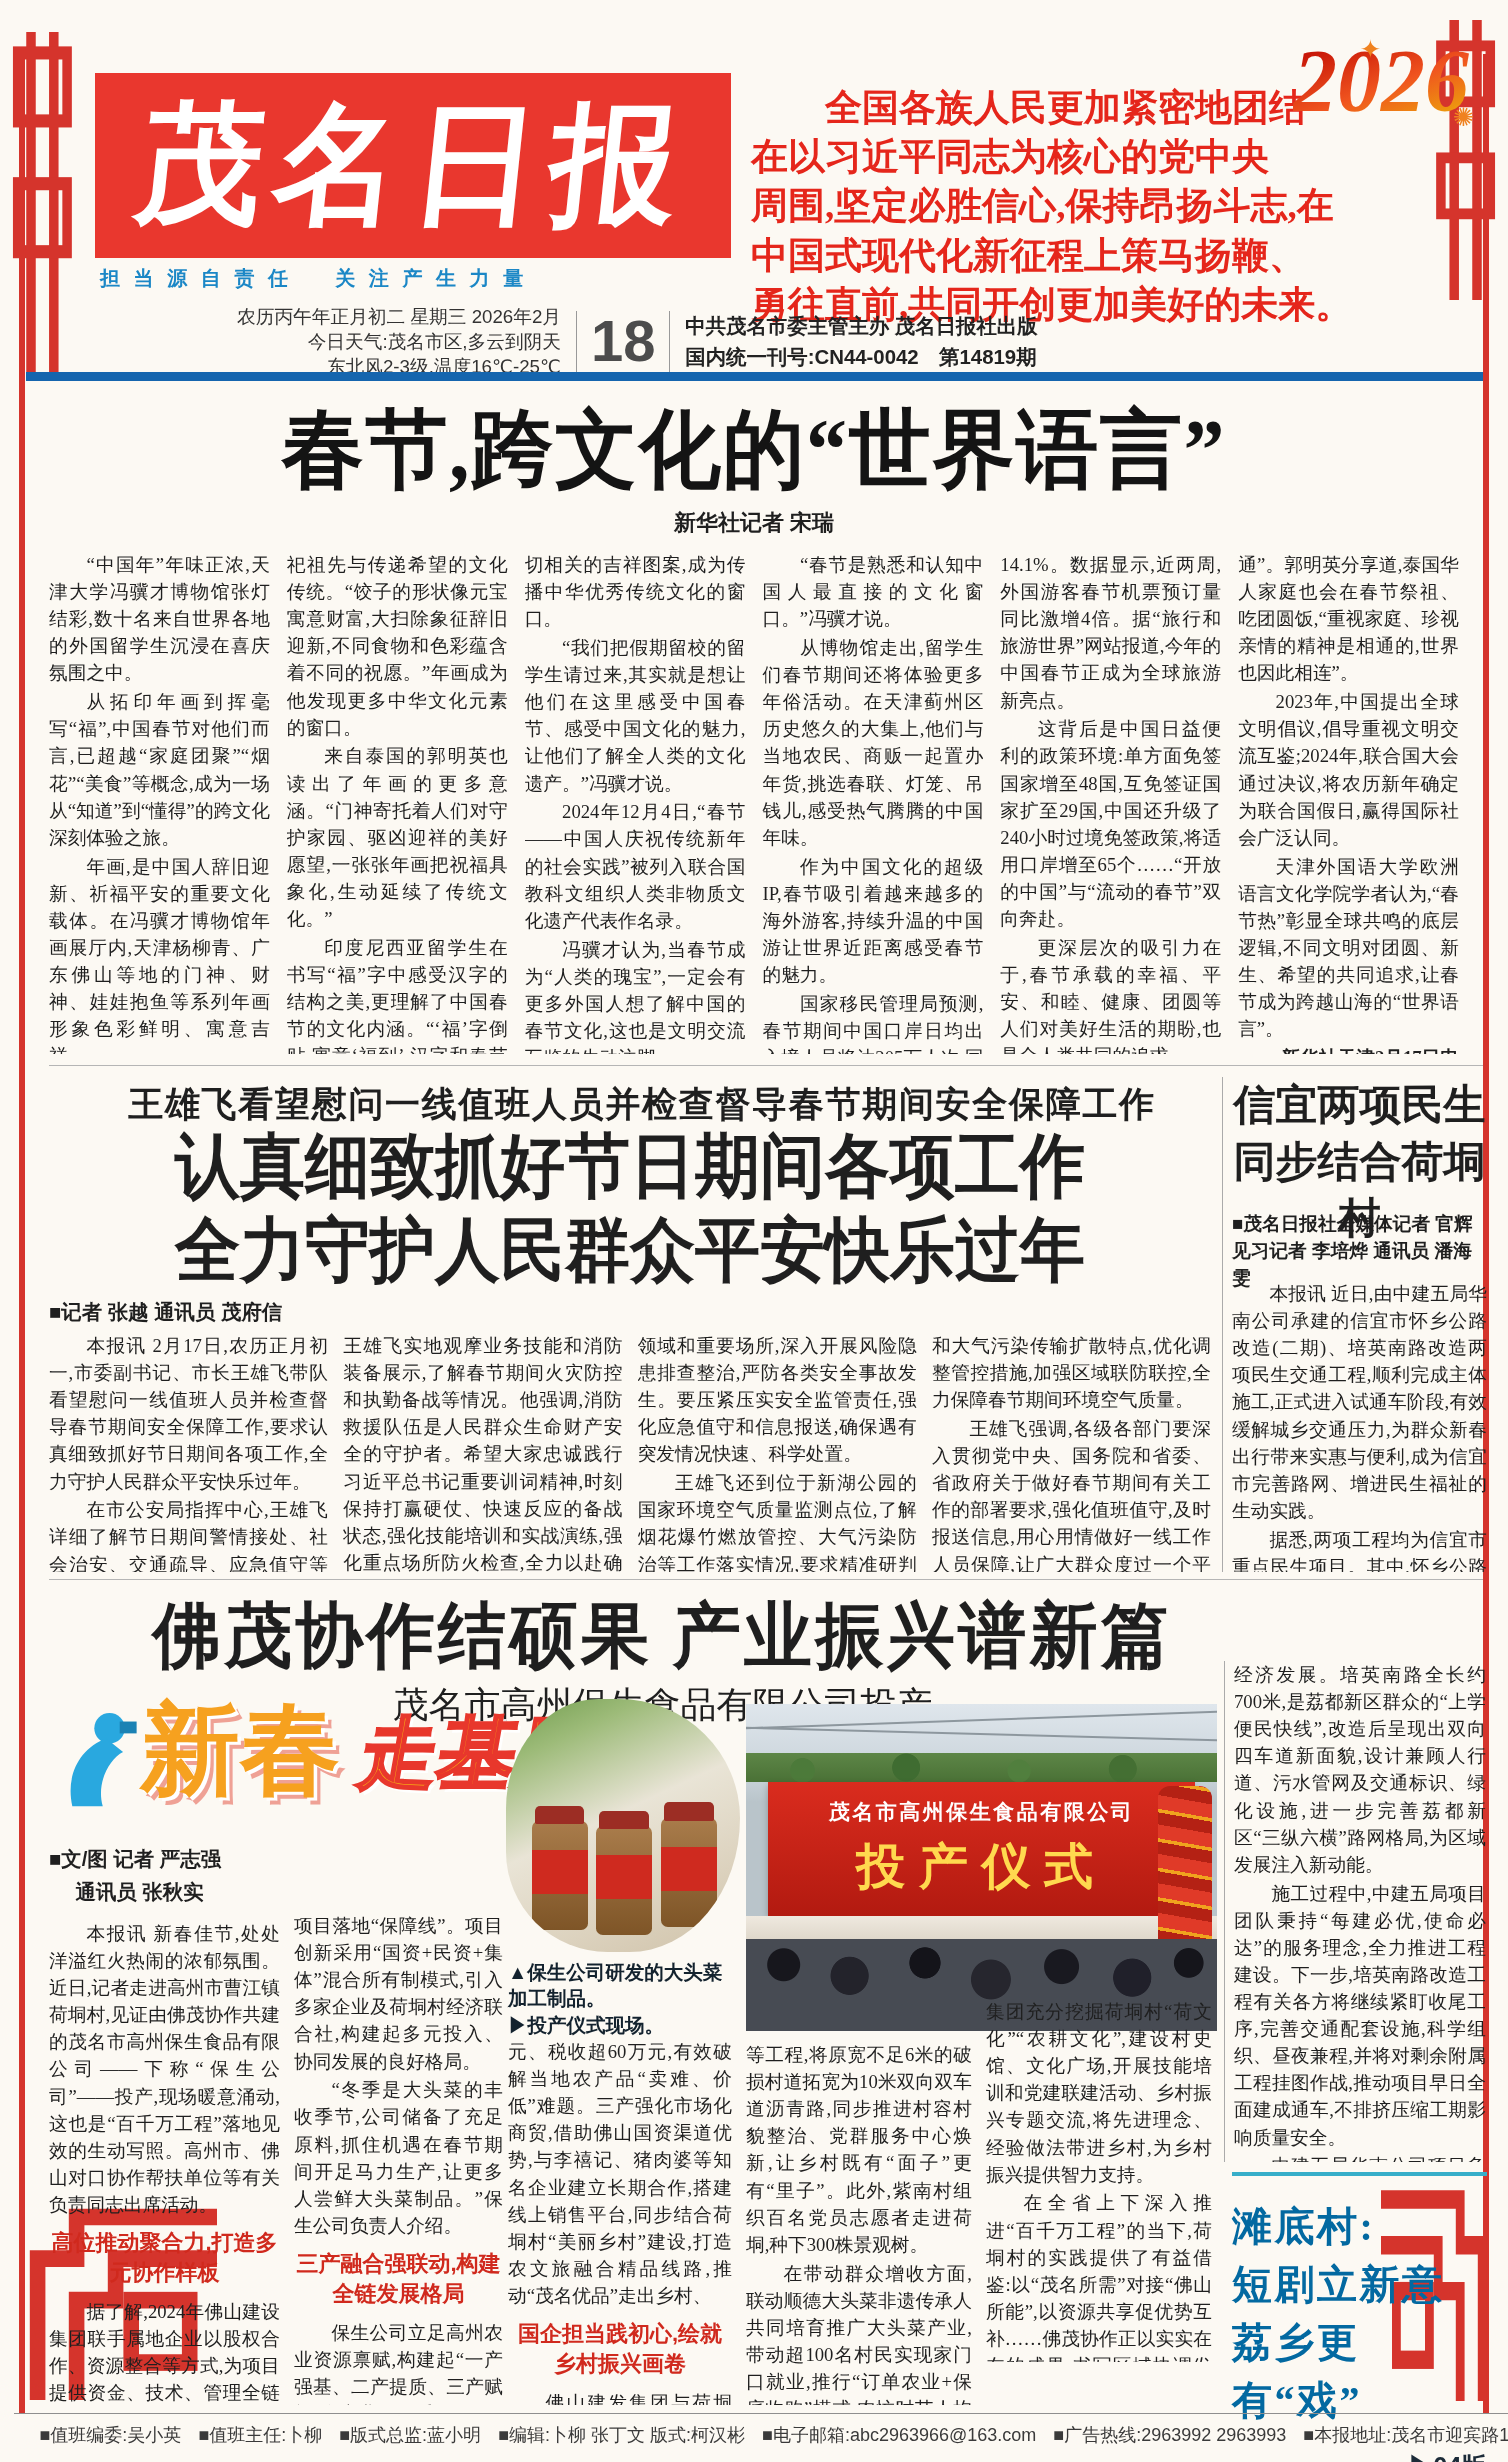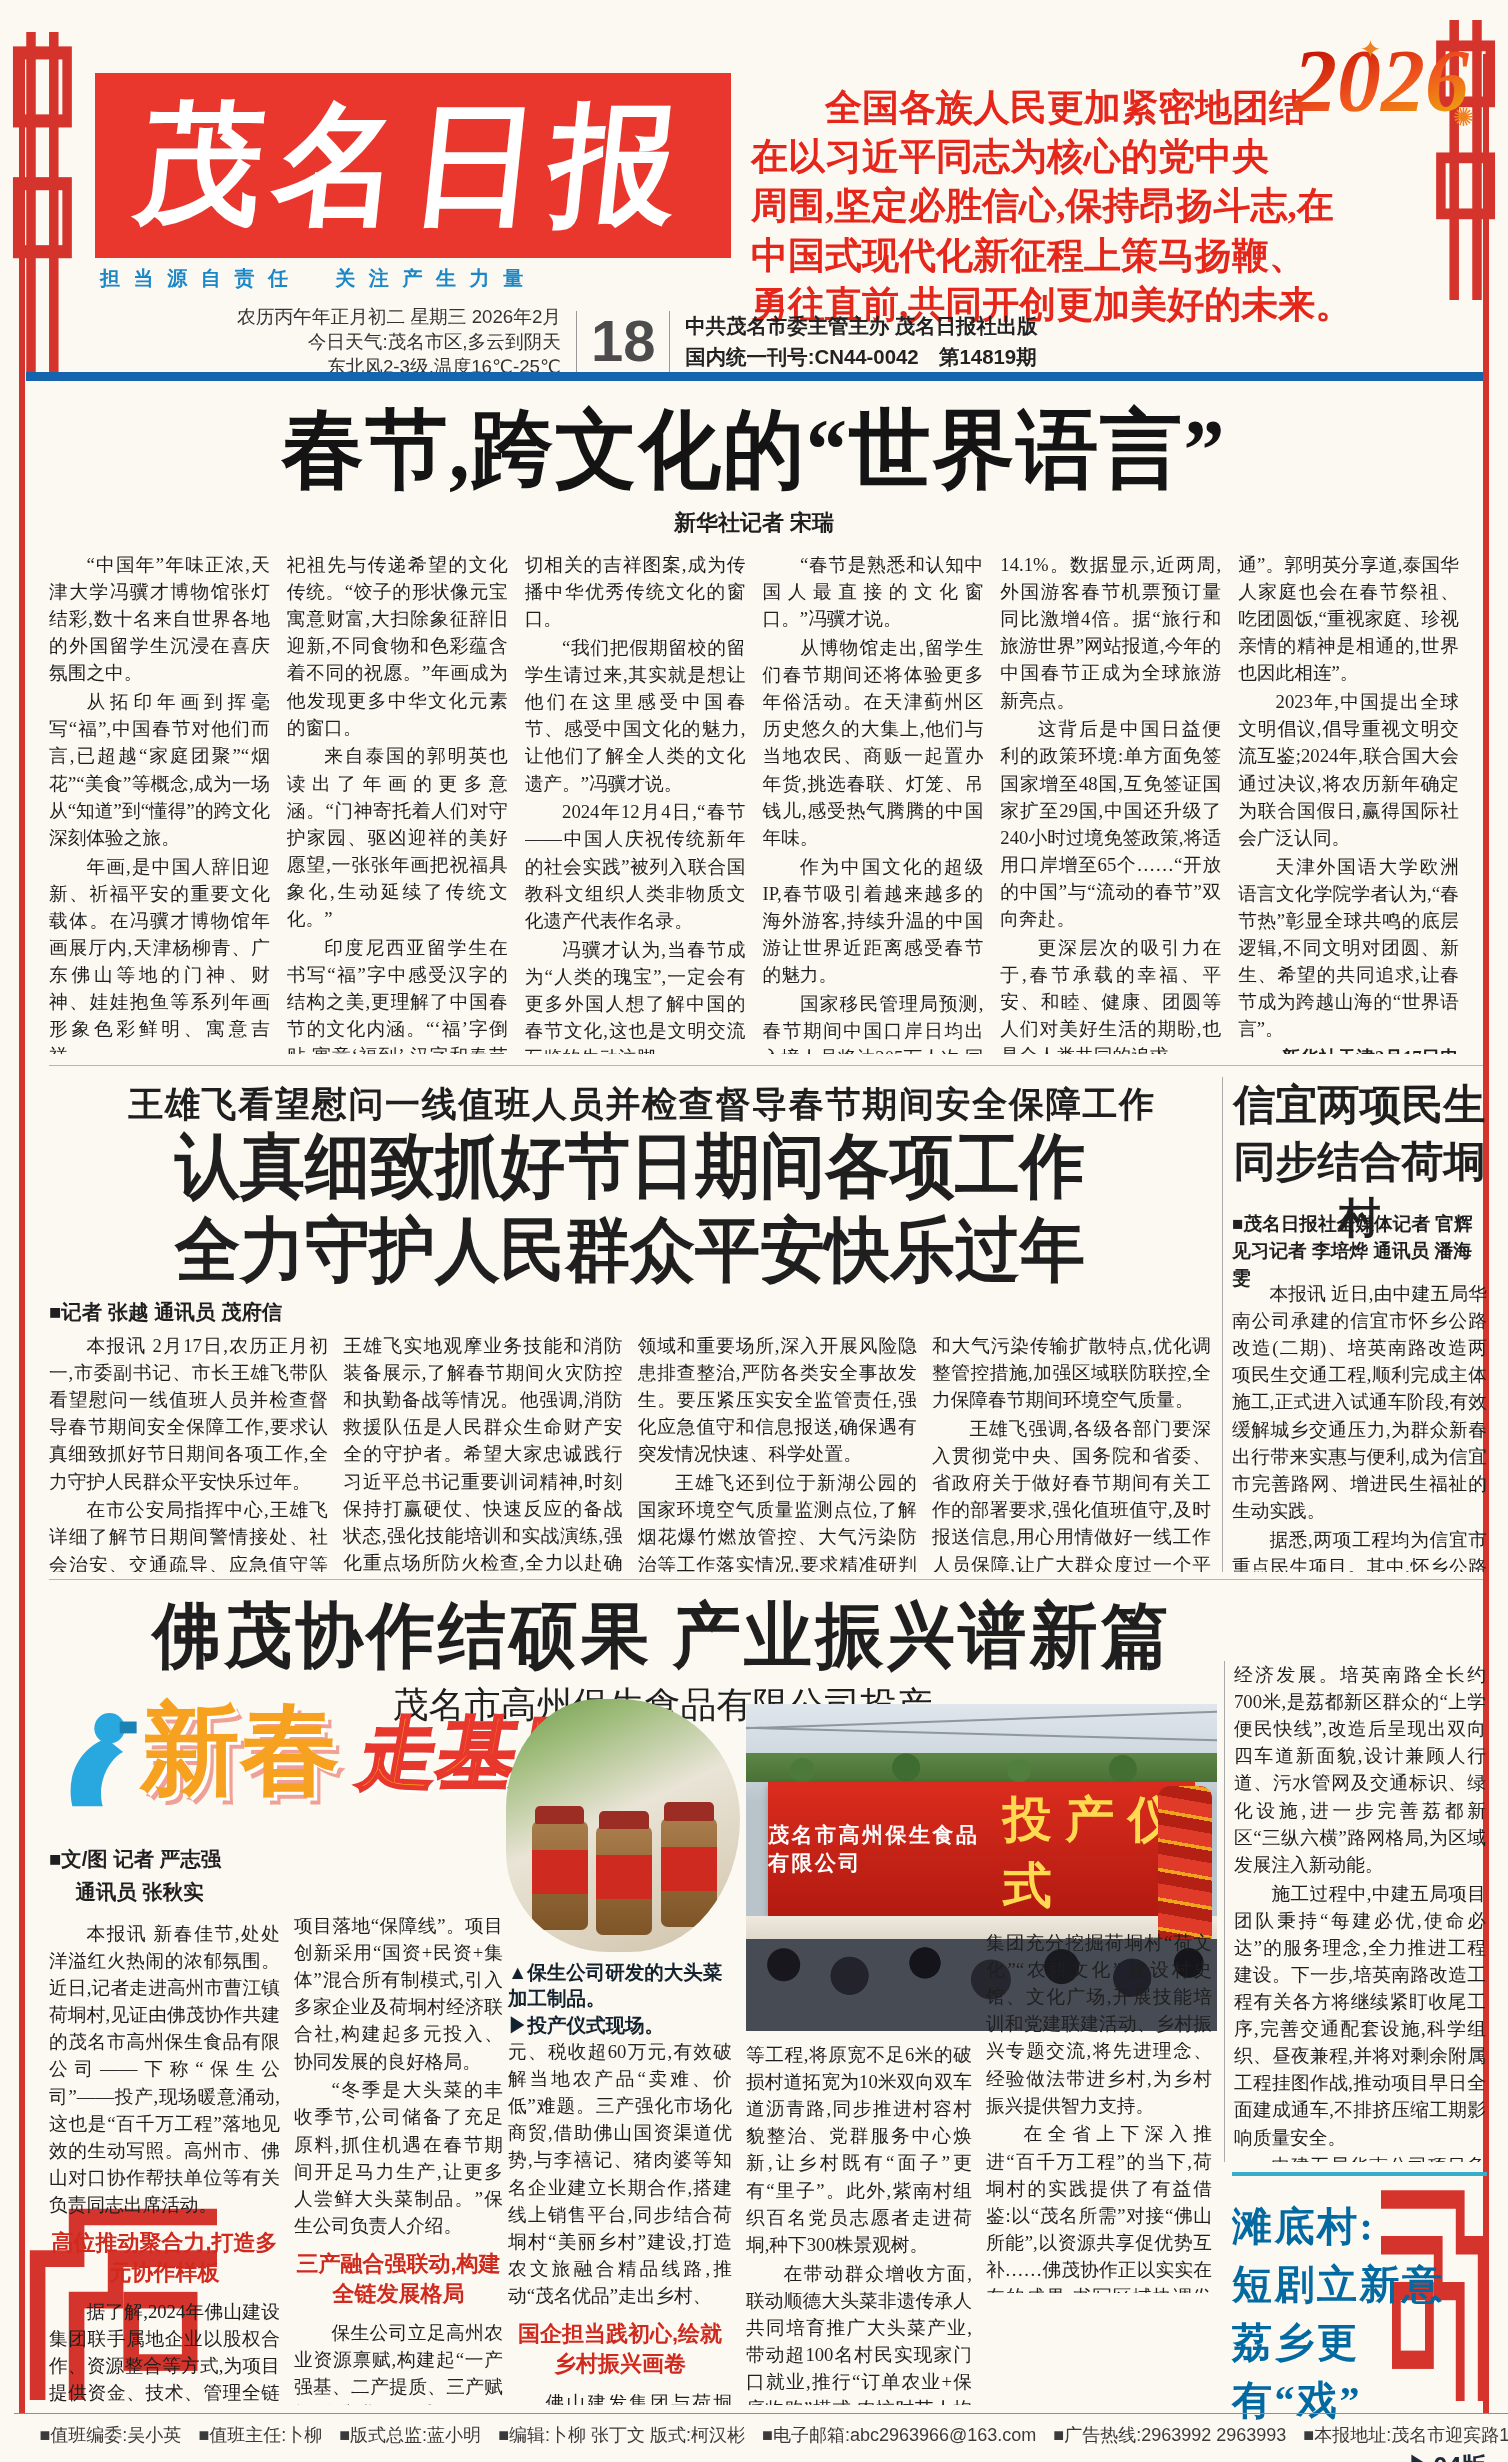--- a/index.html
+++ b/index.html
@@ -111,21 +111,21 @@
   .photo-big{left:746px;top:1704px;width:471px;height:327px;overflow:hidden;
      background:linear-gradient(#dfe6ec 0%,#c9d3da 22%,#b9c4ca 30%);}
   .powerline{position:absolute;height:1.7px;background:#8d979e;width:120%;left:-10%;}
   .trees{position:absolute;top:49px;left:0;right:0;height:29px;
      background:radial-gradient(circle at 12% 60%,#4c7a3a 0 12px,transparent 12.7px),
                 radial-gradient(circle at 34% 50%,#3f6c31 0 13.6px,transparent 14.4px),
                 radial-gradient(circle at 58% 62%,#517f3e 0 11px,transparent 12px),
                 radial-gradient(circle at 80% 55%,#446f33 0 13.6px,transparent 14.4px),
                 linear-gradient(#5d8647,#4a7136);}
   .stage-banner{position:absolute;top:78px;left:22px;right:22px;height:134px;
-     background:linear-gradient(#da2c1e,#b21a10);display:flex;flex-direction:row;
+     background:linear-gradient(#da2c1e,#b21a10);display:flex;flex-direction:column;
      align-items:center;justify-content:center;box-shadow:0 3.4px 6.8px rgba(0,0,0,.25);}
   .stage-banner .line1{color:#fff;font-size:21px;font-weight:bold;letter-spacing:2.5px;
      font-family:"Liberation Sans",sans-serif;}
   .stage-banner .line2{color:#ffd94f;font-size:49px;font-weight:900;letter-spacing:13.6px;
      margin-top:8.5px;}
   .stage-front{position:absolute;top:212px;left:0;right:0;height:31px;
      background:linear-gradient(#efe9df,#d9d2c4);}
   .crowd{position:absolute;bottom:0;left:0;right:0;height:92px;background:#474b53;
      background-image:
        radial-gradient(circle at 8% 28%,#17171d 0 16px,transparent 17px),
@@ -337,21 +337,21 @@
     </div>
   <div class="s4-col" style="left:508px;top:2038px;width:224px;height:367px;">
       <p class="cont">元、税收超60万元,有效破解当地农产品“卖难、价低”难题。三产强化市场化商贸,借助佛山国资渠道优势,与李禧记、猪肉婆等知名企业建立长期合作,搭建线上销售平台,同步结合荷垌村“美丽乡村”建设,打造农文旅融合精品线路,推动“茂名优品”走出乡村、</p>
       <p class="red-subhead">国企担当践初心,绘就乡村振兴画卷</p>
       <p>佛山建发集团与荷垌村、紫南村签订共建协议,推动“输血”与“造血”同向发力。</p>
     </div>
   <div class="s4-col" style="left:746px;top:2041px;width:226px;height:364px;">
       <p class="cont">等工程,将原宽不足6米的破损村道拓宽为10米双向双车道沥青路,同步推进村容村貌整治、党群服务中心焕新,让乡村既有“面子”更有“里子”。此外,紫南村组织百名党员志愿者走进荷垌,种下300株景观树。</p>
       <p>在带动群众增收方面,联动顺德大头菜非遗传承人共同培育推广大头菜产业,带动超100名村民实现家门口就业,推行“订单农业+保底收购”模式,农忙时节人均月增收超3000元,让“小特产”变身富民“大产业”。</p>
     </div>
-  <div class="s4-col" style="left:986px;top:1929px;width:226px;height:364px;">
+  <div class="s4-col" style="left:986px;top:1998px;width:226px;height:364px;">
       <p class="cont">集团充分挖掘荷垌村“荷文化”“农耕文化”,建设村史馆、文化广场,开展技能培训和党建联建活动、乡村振兴专题交流,将先进理念、经验做法带进乡村,为乡村振兴提供智力支持。</p>
       <p>在全省上下深入推进“百千万工程”的当下,荷垌村的实践提供了有益借鉴:以“茂名所需”对接“佛山所能”,以资源共享促优势互补……佛茂协作正以实实在在的成果,书写区域协调发展、城乡融合发展的新篇章。</p>
     </div>
 
   <div class="vline" style="left:1224px;top:1661px;height:501px;"></div>
   <div class="abs xy-col xy-cols-bottom">
       <p class="cont">经济发展。培英南路全长约700米,是荔都新区群众的“上学便民快线”,改造后呈现出双向四车道新面貌,设计兼顾人行道、污水管网及交通标识、绿化设施,进一步完善荔都新区“三纵六横”路网格局,为区域发展注入新动能。</p>
       <p>施工过程中,中建五局项目团队秉持“每建必优,使命必达”的服务理念,全力推进工程建设。下一步,培英南路改造工程有关各方将继续紧盯收尾工序,完善交通配套设施,科学组织、昼夜兼程,并将对剩余附属工程挂图作战,推动项目早日全面建成通车,不排挤压缩工期影响质量安全。</p>
       <p>中建五局华南公司项目负责人表示,两项民生工程试通车,是项目团队献给信宜市民生工程建设的重要成果。下一步,项目团队将紧盯配套完善、安全保障等工作,持续提升市民通行体验,为信宜经济社会高质量发展筑牢交通根基。</p>
     </div>

